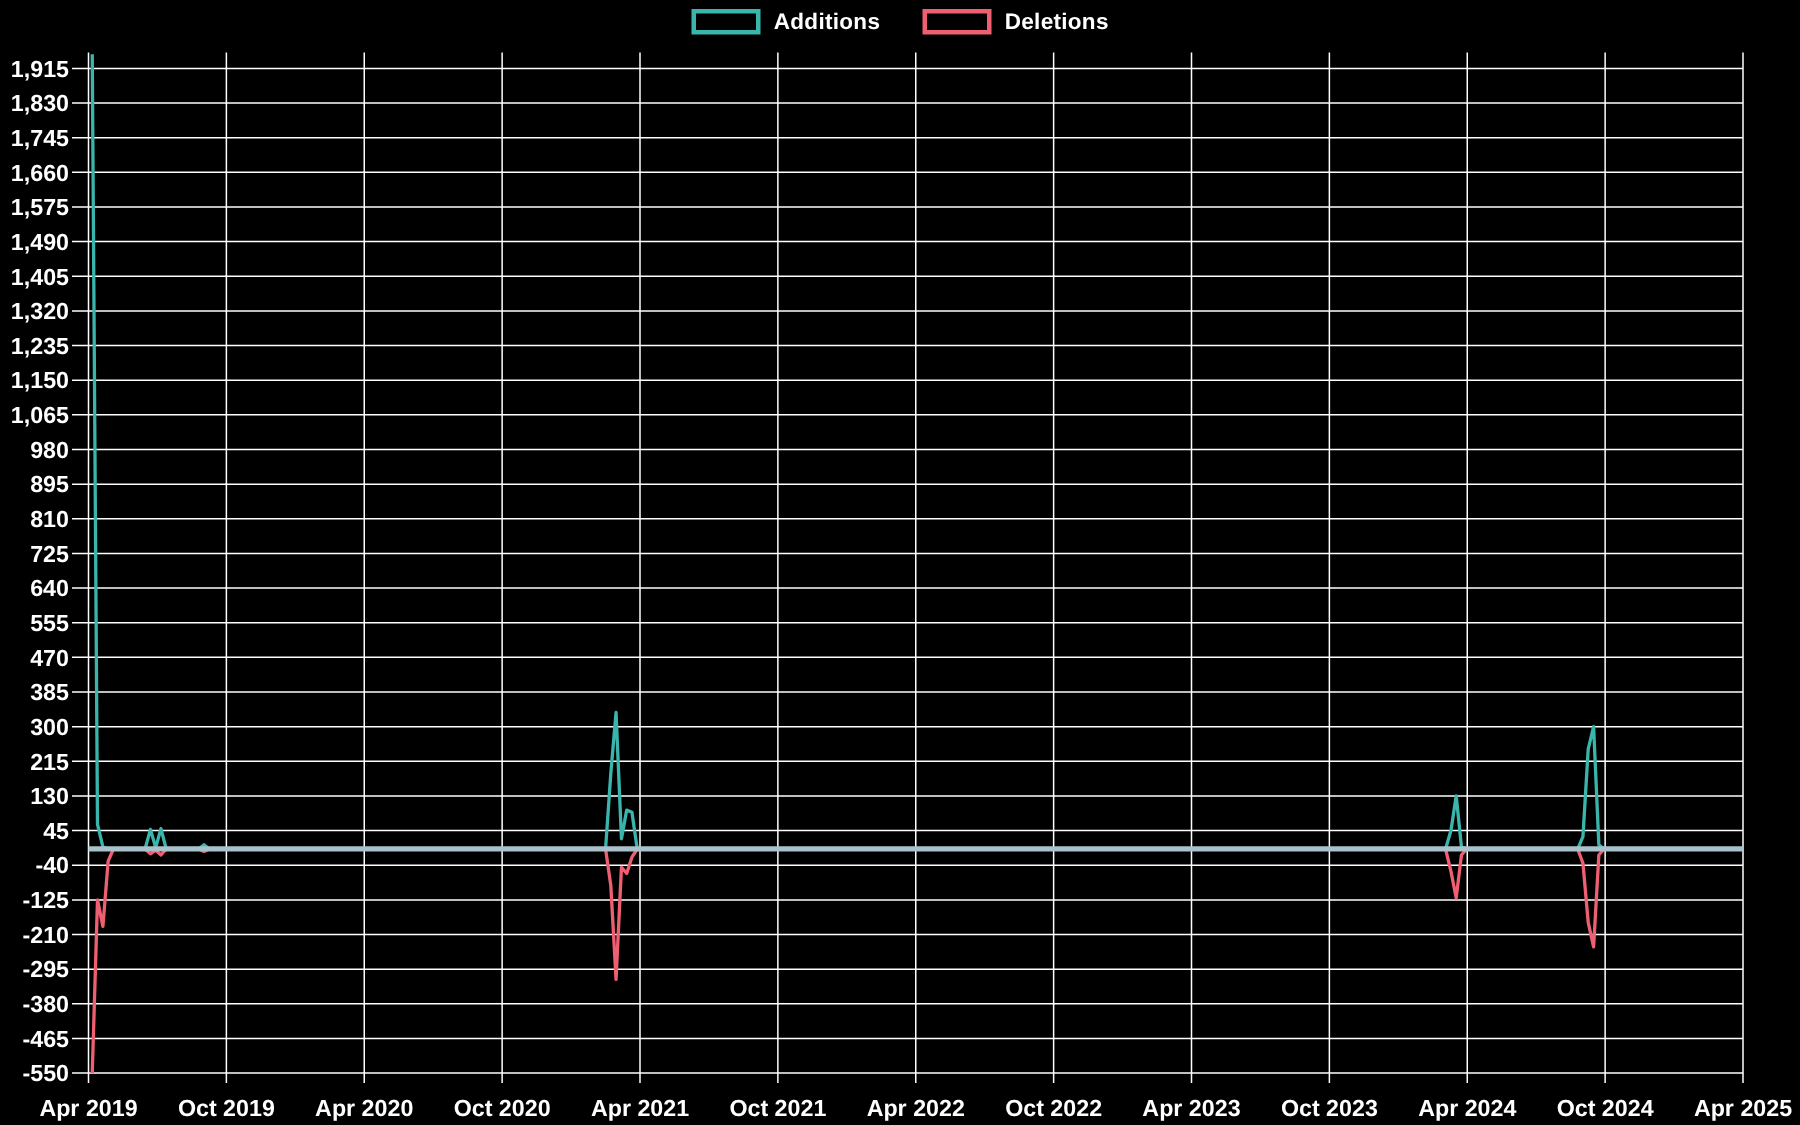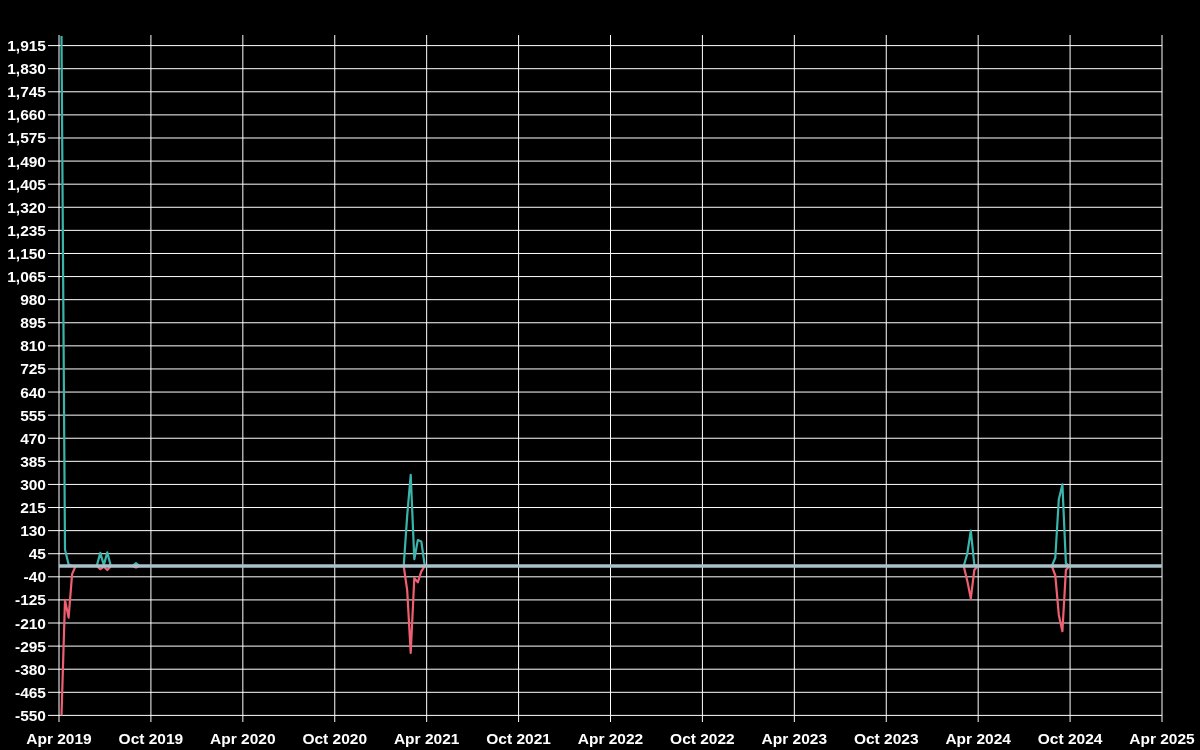--- a/index.html
+++ b/index.html
@@ -105,14 +105,24 @@
       <text class="xtick" x="978.1666666666666" y="744" text-anchor="middle">Apr 2024</text>
       <line x1="1070.0833333333335" y1="35" x2="1070.0833333333335" y2="722" stroke="#ffffff" stroke-width="1"></line>
       <text class="xtick" x="1070.0833333333335" y="744" text-anchor="middle">Oct 2024</text>
       <line x1="1162" y1="35" x2="1162" y2="722" stroke="#ffffff" stroke-width="1"></line>
       <text class="xtick" x="1162" y="744" text-anchor="middle">Apr 2025</text>
       <polyline points="61.5,36.1 65.0,549.6 68.6,564.6 72.1,566.0 75.6,566.0 96.7,566.0 100.3,552.9 103.8,565.1 107.3,552.4 110.8,566.0 132.5,566.0 136.0,563.2 139.5,566.0 403.7,566.0 407.2,515.7 410.7,474.9 414.3,559.2 417.8,540.1 421.3,541.5 424.8,566.0 963.7,566.0 967.3,553.7 970.8,530.6 974.3,564.6 977.8,566.0 1051.8,566.0 1055.3,557.8 1058.8,499.4 1062.4,484.4 1065.9,563.2 1069.4,566.0 1162.0,566.0" fill="none" stroke="#3ab5ac" stroke-width="2.2" stroke-linejoin="round"></polyline>
       <polyline points="61.5,715.4 65.0,599.9 68.6,617.6 72.1,574.1 75.6,566.0 96.7,566.0 100.3,569.2 103.8,566.8 107.3,570.0 110.8,566.0 132.5,566.0 136.0,567.6 139.5,566.0 403.7,566.0 407.2,590.4 410.7,652.9 414.3,578.2 417.8,582.3 421.3,571.4 424.8,566.0 963.7,566.0 967.3,580.9 970.8,598.6 974.3,570.0 977.8,566.0 1051.8,566.0 1055.3,575.5 1058.8,614.9 1062.4,631.2 1065.9,570.0 1069.4,566.0 1162.0,566.0" fill="none" stroke="#ee5f72" stroke-width="2.2" stroke-linejoin="round"></polyline>
       <line x1="59" y1="565.951724137931" x2="1162" y2="565.951724137931" stroke="#a9c1cb" stroke-width="3.5"></line>
     </svg>
 
+  <div class="legend">
+    <div class="legend-item">
+      <span class="swatch" style="border-color: rgb(58, 181, 172);"></span>
+      <span class="legend-label">Additions</span>
+    </div>
+    <div class="legend-item">
+      <span class="swatch" style="border-color: rgb(238, 95, 114);"></span>
+      <span class="legend-label">Deletions</span>
+    </div>
+  </div>
 
 </div>
 
 </body></html>

